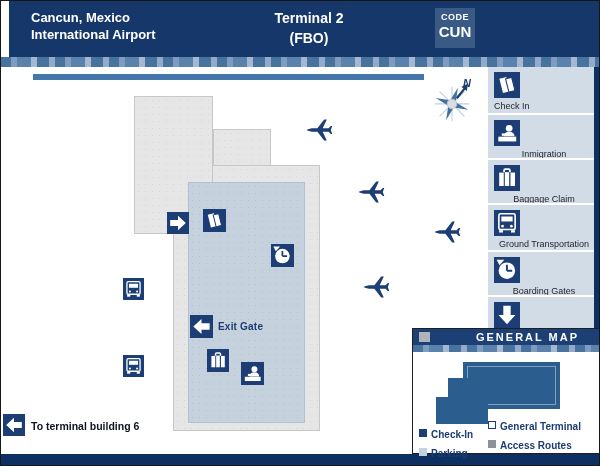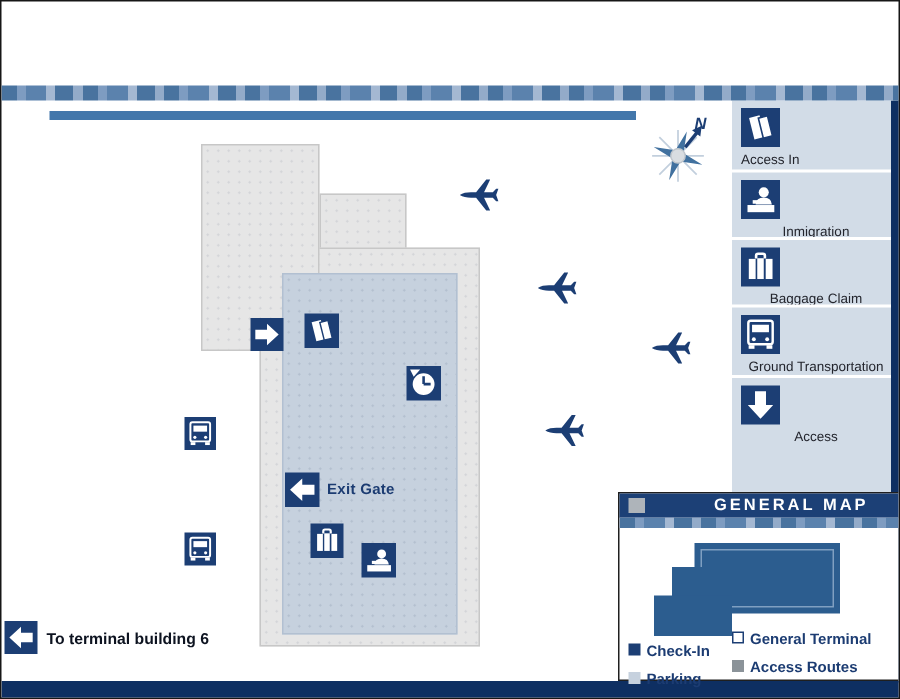--- a/index.html
+++ b/index.html
@@ -112,20 +112,34 @@
       <path d="M12 20.5 L4.2 12 H8.6 V3.5 H15.4 V12 H19.8 Z"></path>
     </g>
     <g id="g-plane" fill="#1c3e74">
       <path d="M1.5 14 C3.5 12.6 6.5 12.1 9.5 12.1 L13.2 12.1 L20.5 2.8 L23.3 2.8 L18.9 12.1 L25.2 12.1 L27.6 9.6 L29.2 9.6 L27.6 14 L29.2 18.4 L27.6 18.4 L25.2 15.9 L18.9 15.9 L23.3 25.2 L20.5 25.2 L13.2 15.9 L9.5 15.9 C6.5 15.9 3.5 15.4 1.5 14 Z"></path>
     </g>
   </defs>
 </svg>
 
 <div id="stage">
 
+  <div class="header">
+    <div class="airport-name">
+      <div>Cancun, Mexico</div>
+      <div>International Airport</div>
+    </div>
+    <div class="terminal-title">
+      <div>Terminal 2</div>
+      <div>(FBO)</div>
+    </div>
+    <div class="code-box">
+      <span class="code-label">CODE</span>
+      <span class="code-value">CUN</span>
+    </div>
+  </div>
 
   <div class="top-band stripes"></div>
   <div class="right-strip"></div>
   <div class="bottom-strip"></div>
 
   <div class="accent-bar"></div>
 
   <div class="building b2"></div>
   <div class="building b3"></div>
   <div class="building b1"></div>
@@ -214,21 +228,21 @@
     </div>
   <span class="to-terminal-label">To terminal building 6</span>
 
   <div class="sidebar">
     <div class="sb-item" style="height:46px">
       <div class="sb-icon">
           <svg viewBox="0 0 24 24">
             <use href="#g-tickets"></use>
           </svg>
         </div>
-      <span class="sb-label">Access In</span>
+      <span class="sb-label">Check In</span>
     </div>
     <div class="sb-item" style="height:45px">
       <div class="sb-icon">
           <svg viewBox="0 0 24 24">
             <use href="#g-immigration"></use>
           </svg>
         </div>
       <span class="sb-label">Inmigration</span>
     </div>
     <div class="sb-item" style="height:45px">
@@ -239,20 +253,28 @@
         </div>
       <span class="sb-label">Baggage Claim</span>
     </div>
     <div class="sb-item" style="height:47px">
       <div class="sb-icon">
           <svg viewBox="0 0 24 24">
             <use href="#g-bus"></use>
           </svg>
         </div>
       <span class="sb-label">Ground Transportation</span>
+    </div>
+    <div class="sb-item" style="height:45px">
+      <div class="sb-icon">
+          <svg viewBox="0 0 24 24">
+            <use href="#g-clock"></use>
+          </svg>
+        </div>
+      <span class="sb-label">Boarding Gates</span>
     </div>
     <div class="sb-item" style="height:45px">
       <div class="sb-icon">
           <svg viewBox="0 0 24 24">
             <use href="#g-arrow-down"></use>
           </svg>
         </div>
       <span class="sb-label">Access</span>
     </div>
   </div>

